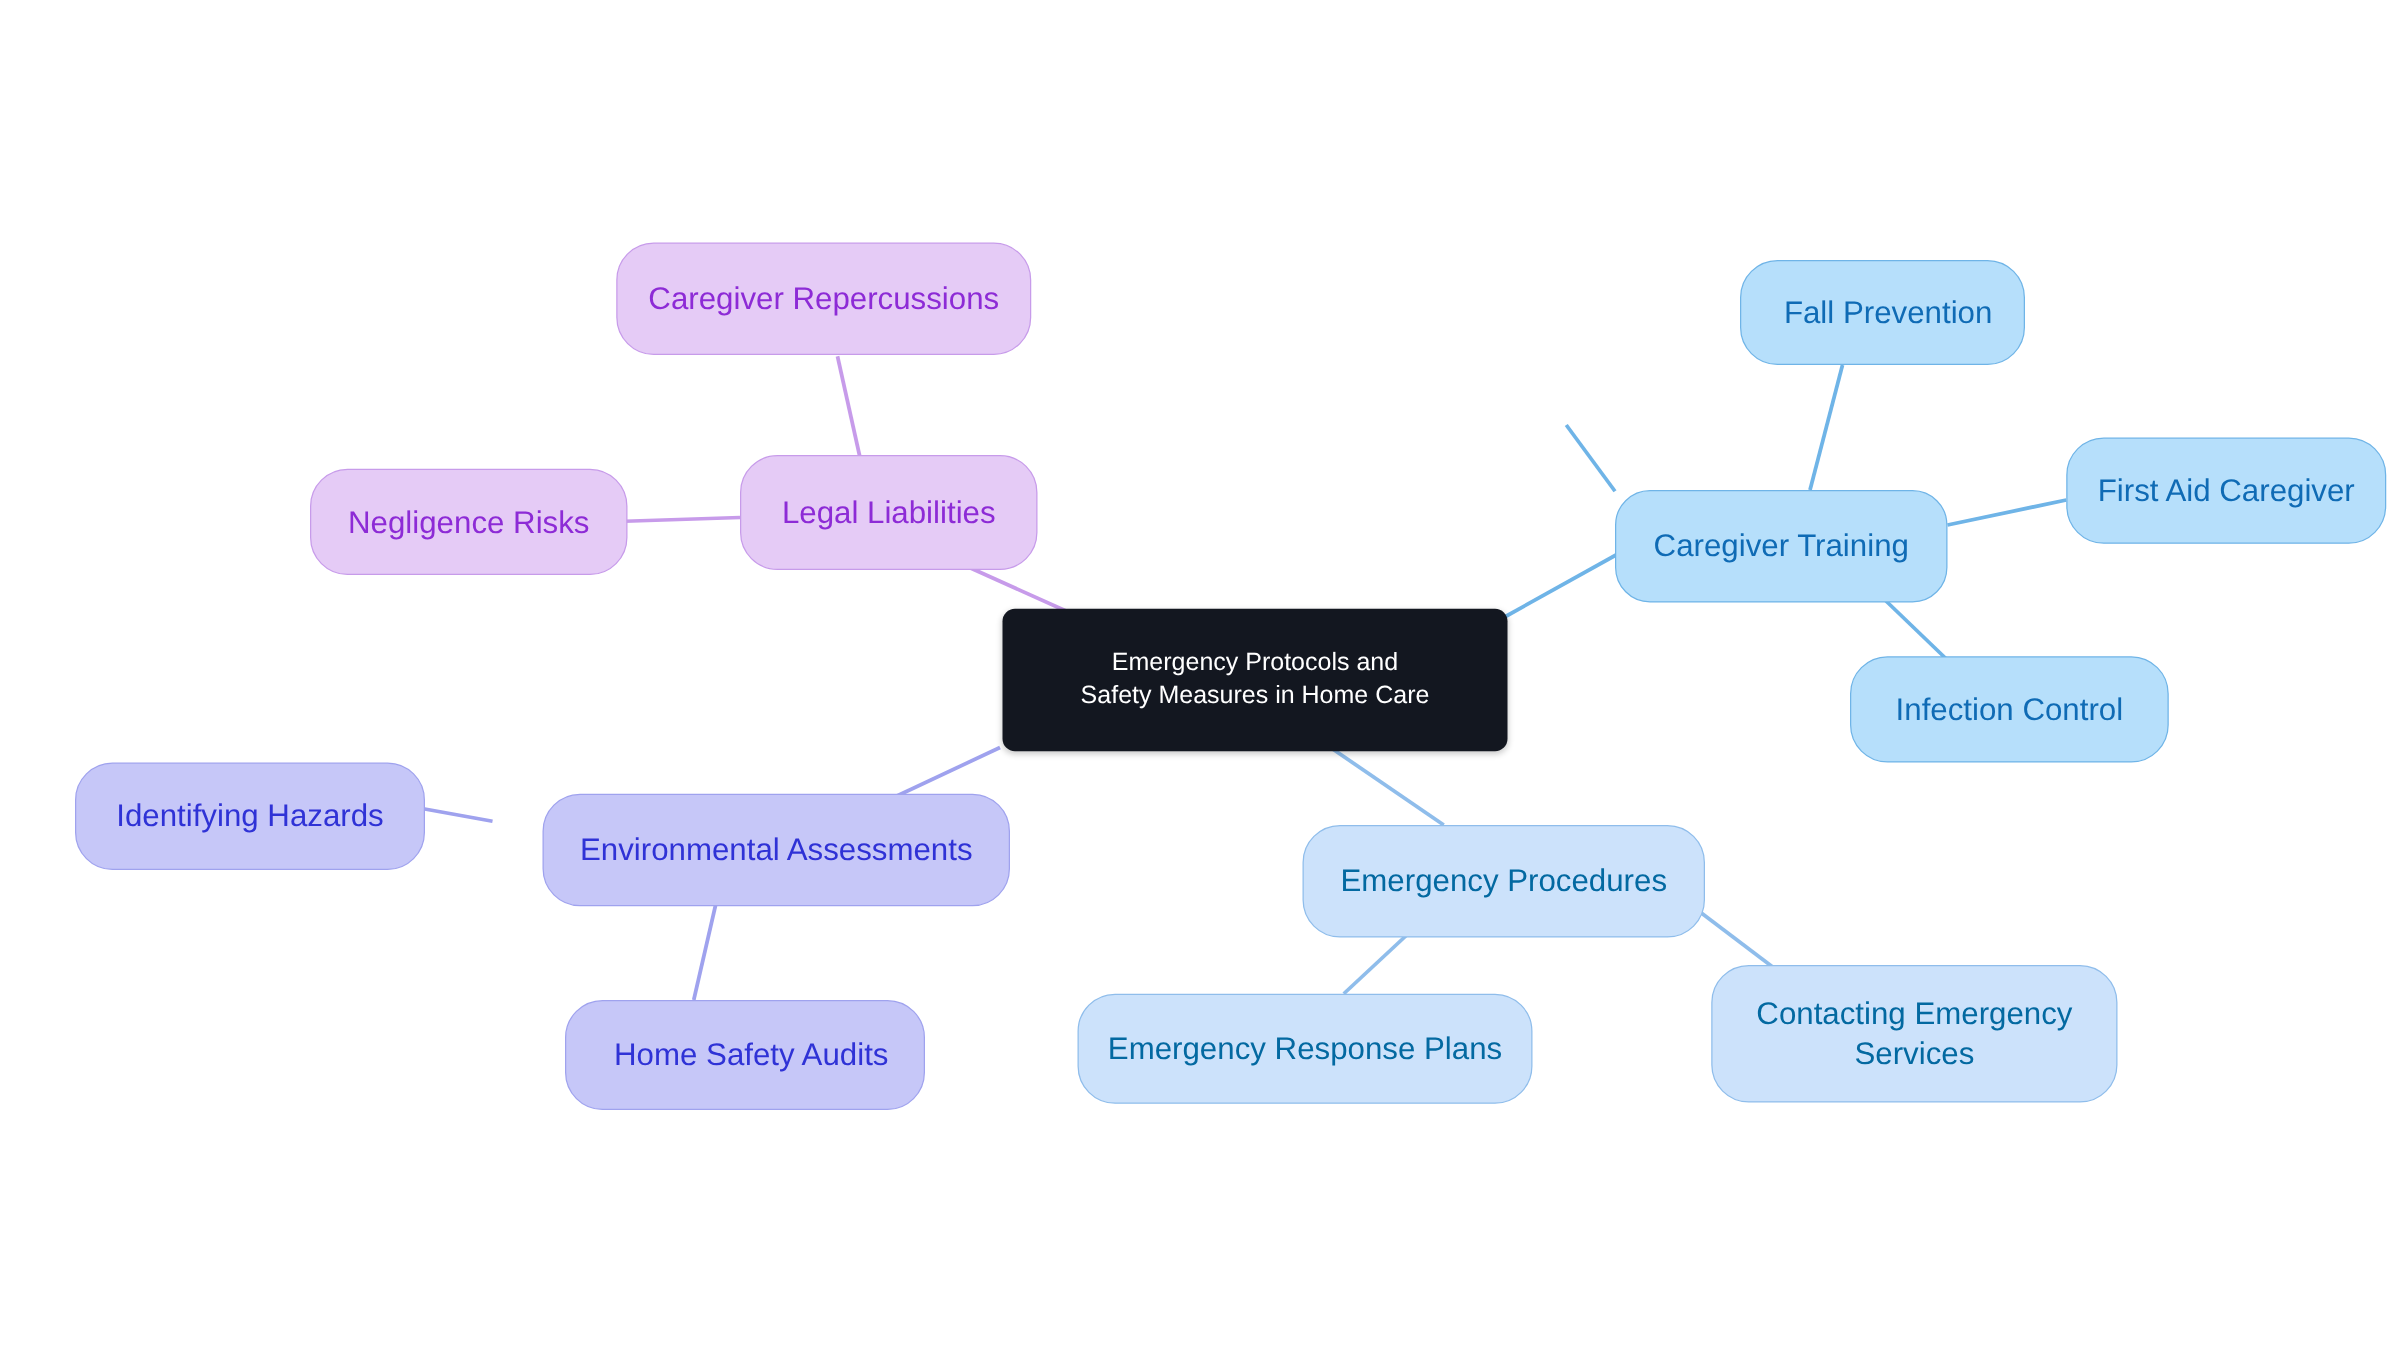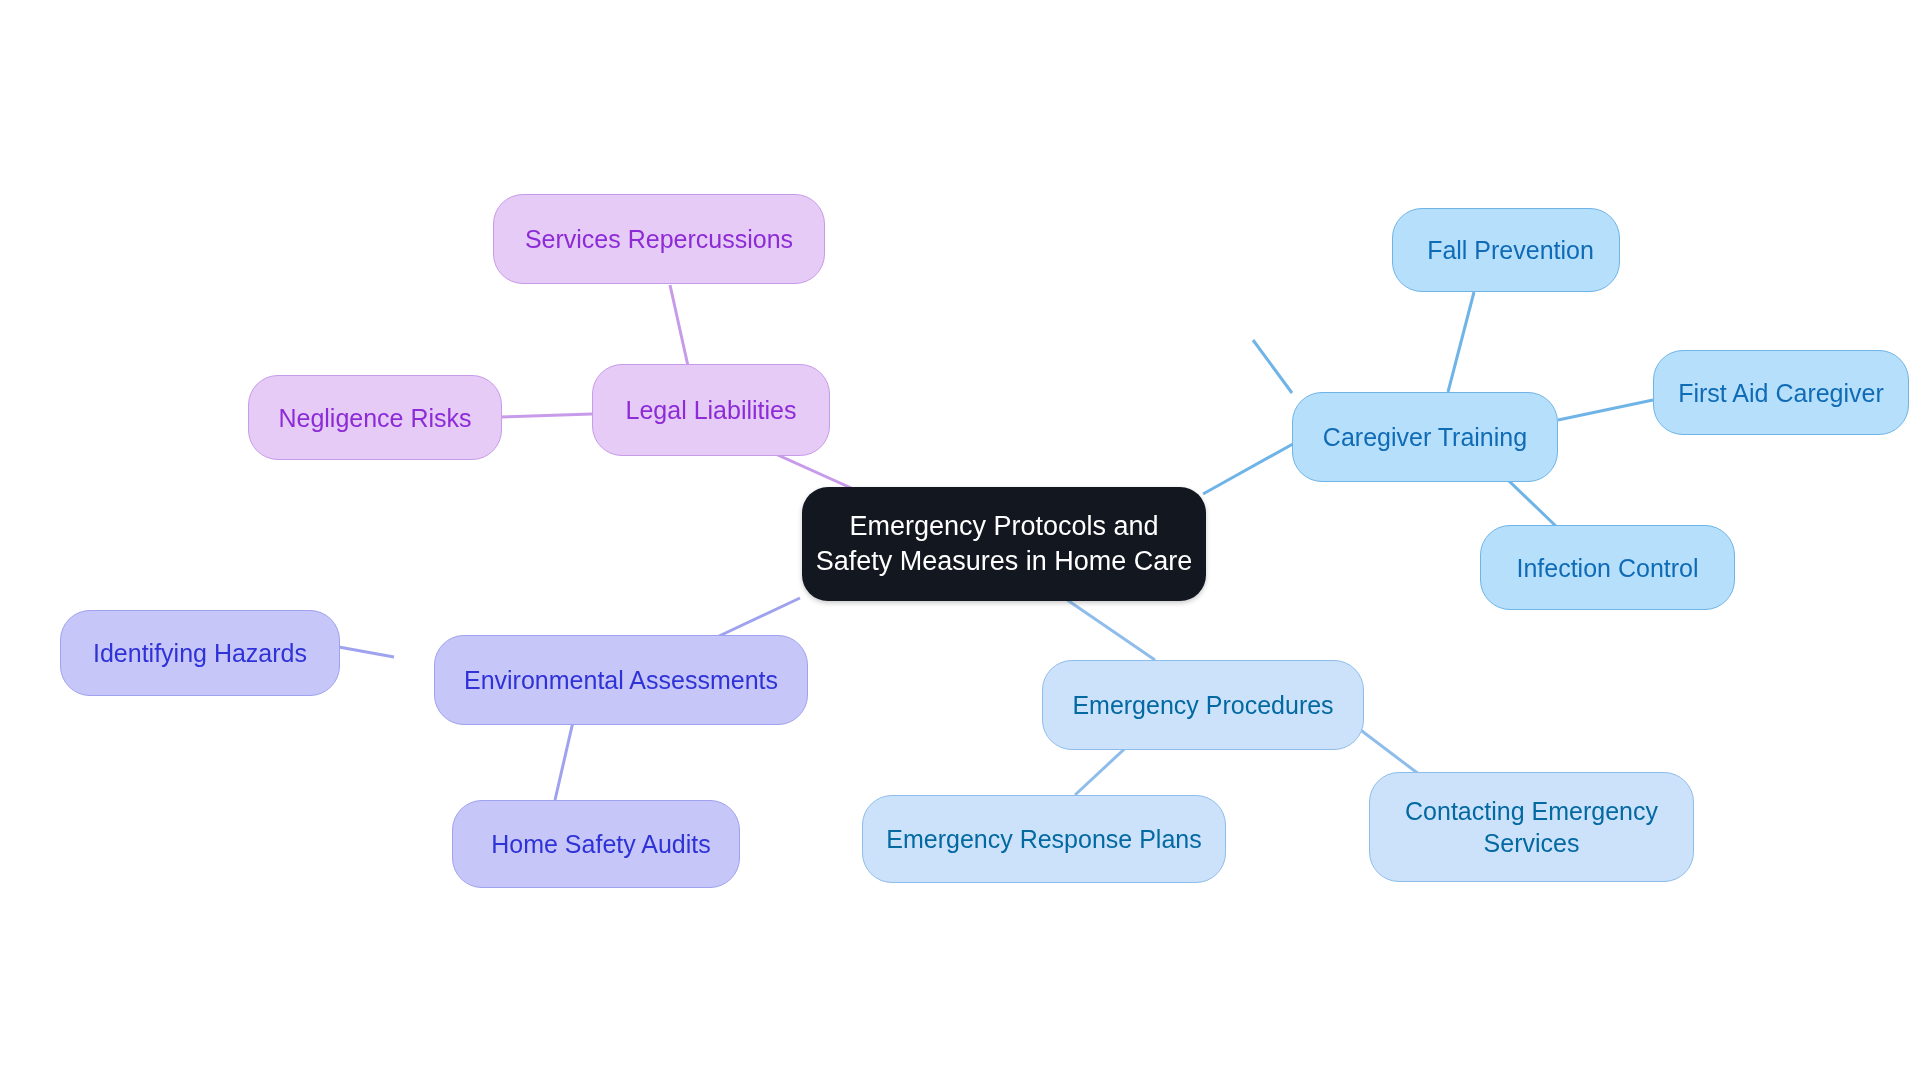--- a/index.html
+++ b/index.html
@@ -36,25 +36,25 @@
     justify-content: center;
     text-align: center;
     border-radius: 30px;
     border-style: solid;
     border-width: 1.5px;
     line-height: 1.28;
     white-space: pre-line;
     padding: 0 10px;
   }
   .node-root {
-    border-radius: 26px;
+    border-radius: 10px;
     border-width: 0;
     background: #131720;
     color: #ffffff;
-    font-size: 27px;
+    font-size: 20px;
     box-shadow: 0 2px 5px rgba(0,0,0,0.22);
   }
   .node-magenta {
     background: #E5CBF6;
     border-color: #C79BEA;
     color: #8D2BD6;
     font-size: 25px;
   }
   .node-violet {
     background: #C6C7F8;
@@ -108,30 +108,30 @@
     <line x1="800" y1="598" x2="700" y2="645" stroke="#9FA2EE" stroke-width="3"></line>
 
     <line x1="394" y1="657" x2="300" y2="640" stroke="#9FA2EE" stroke-width="3"></line>
 
     <line x1="578" y1="700" x2="555" y2="800" stroke="#9FA2EE" stroke-width="3"></line>
   </svg>
 
   <div class="node node-root" style="left:802px; top:487px; width:404px; height:114px;">Emergency Protocols and
 Safety Measures in Home Care</div>
 
-  <div class="node node-magenta" style="left:493px; top:194px; width:332px; height:90px;">Services Repercussions</div>
+  <div class="node node-magenta" style="left:493px; top:194px; width:332px; height:90px;">Caregiver Repercussions</div>
 
   <div class="node node-magenta" style="left:248px; top:375px; width:254px; height:85px;">Negligence Risks</div>
 
   <div class="node node-magenta" style="left:592px; top:364px; width:238px; height:92px;">Legal Liabilities</div>
 
 
   <div class="node node-skyblue" style="left:1392px; top:208px; width:228px; height:84px;padding-left:19px;">Fall Prevention</div>
 
-  <div class="node node-skyblue" style="left:1292px; top:392px; width:266px; height:90px;">Caregiver Training</div>
+  <div class="node node-skyblue" style="left:1292px; top:392px; width:266px; height:90px;border-radius:28px;">Caregiver Training</div>
 
   <div class="node node-skyblue" style="left:1653px; top:350px; width:256px; height:85px;">First Aid Caregiver</div>
 
   <div class="node node-skyblue" style="left:1480px; top:525px; width:255px; height:85px;">Infection Control</div>
 
   <div class="node node-lightblue" style="left:1042px; top:660px; width:322px; height:90px;">Emergency Procedures</div>
 
   <div class="node node-lightblue" style="left:862px; top:795px; width:364px; height:88px;">Emergency Response Plans</div>
 
   <div class="node node-lightblue" style="left:1369px; top:772px; width:325px; height:110px;">Contacting Emergency

